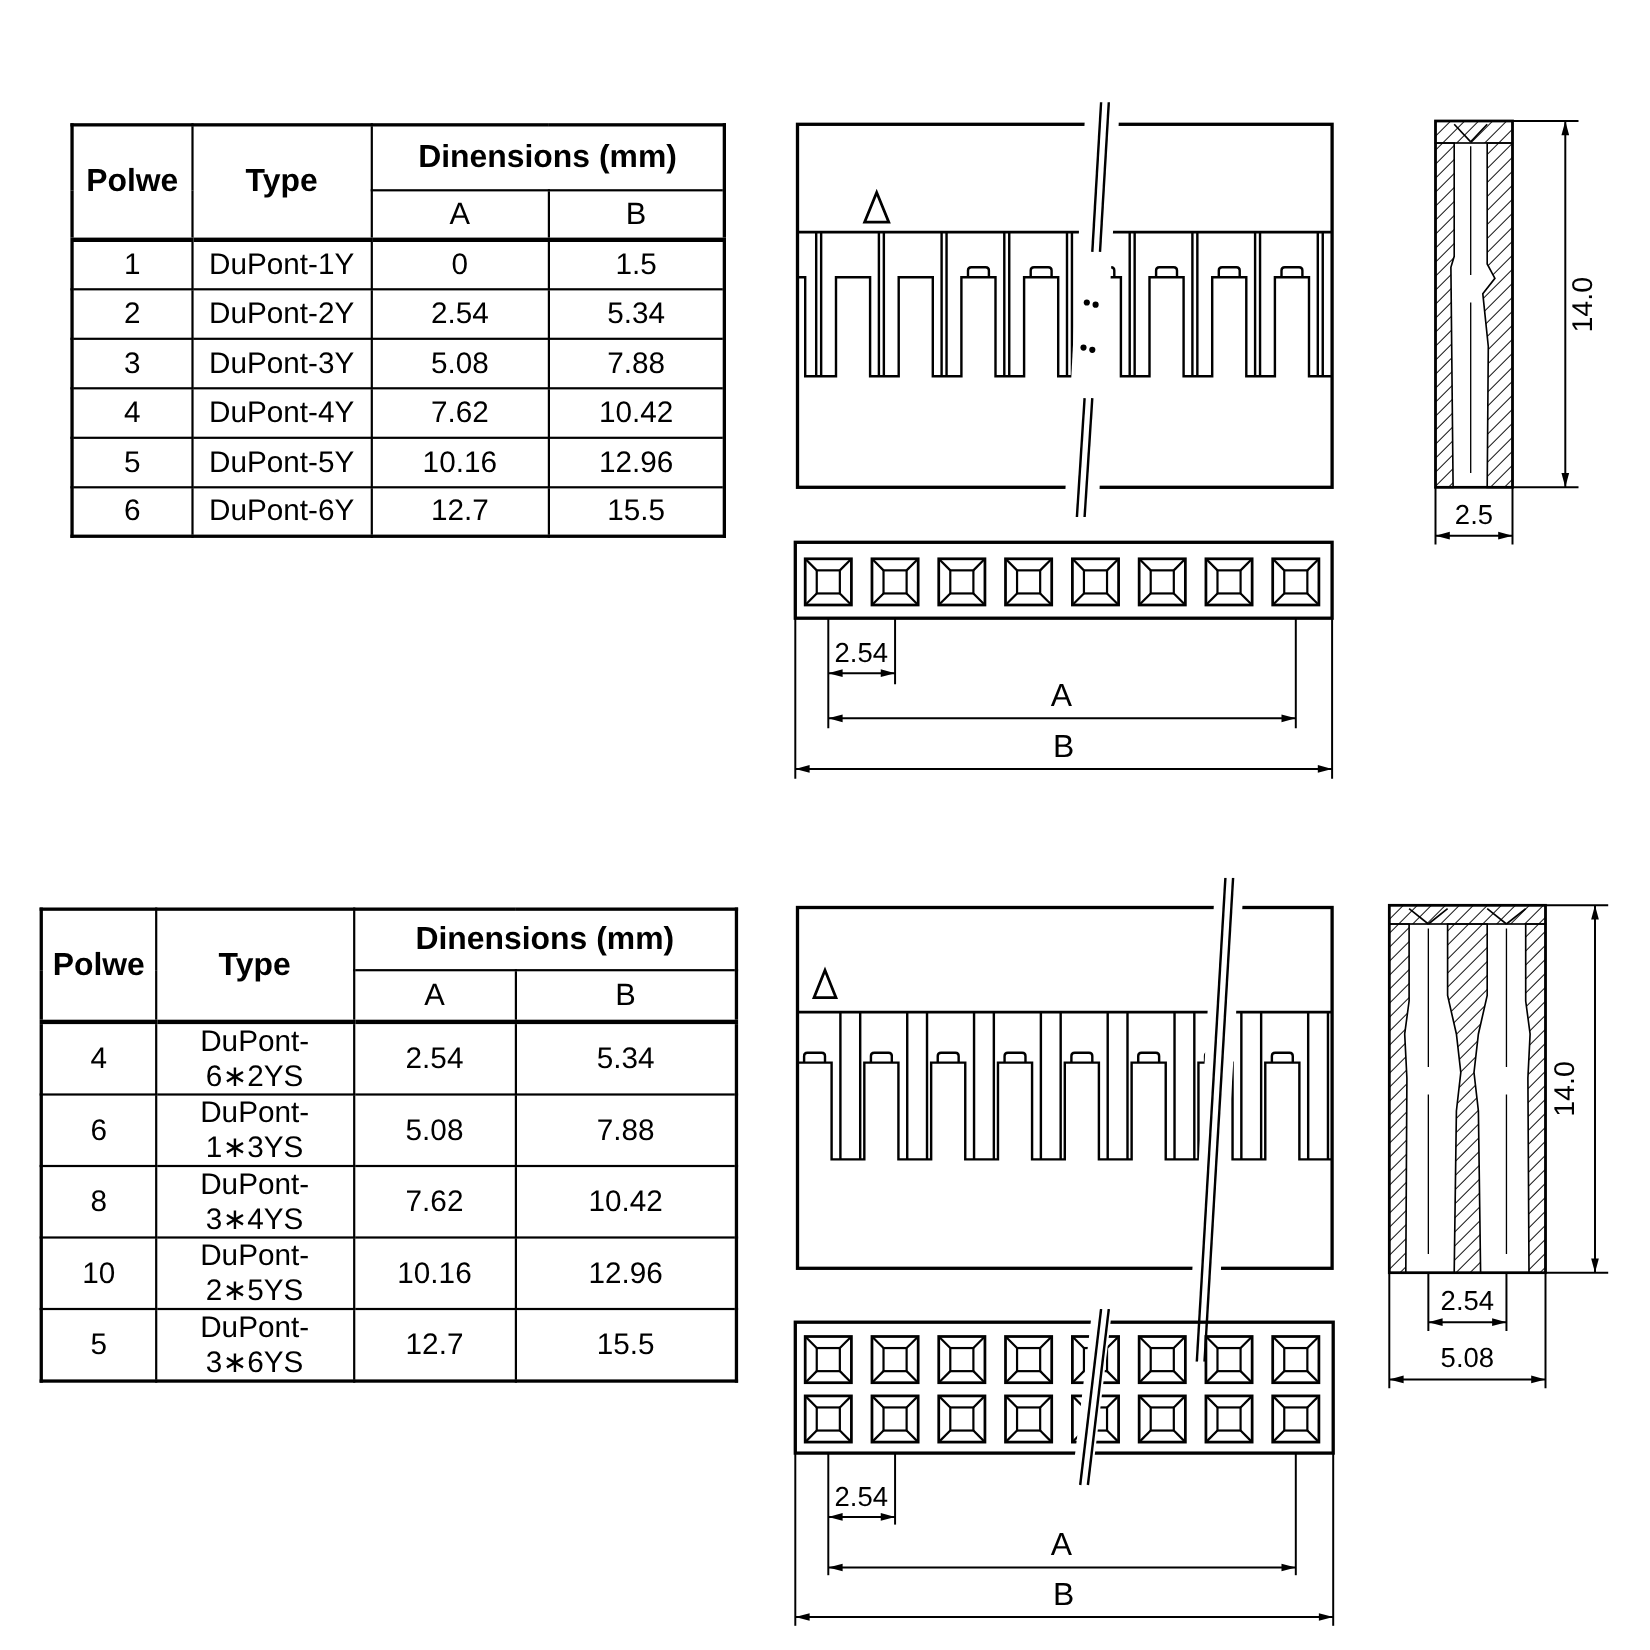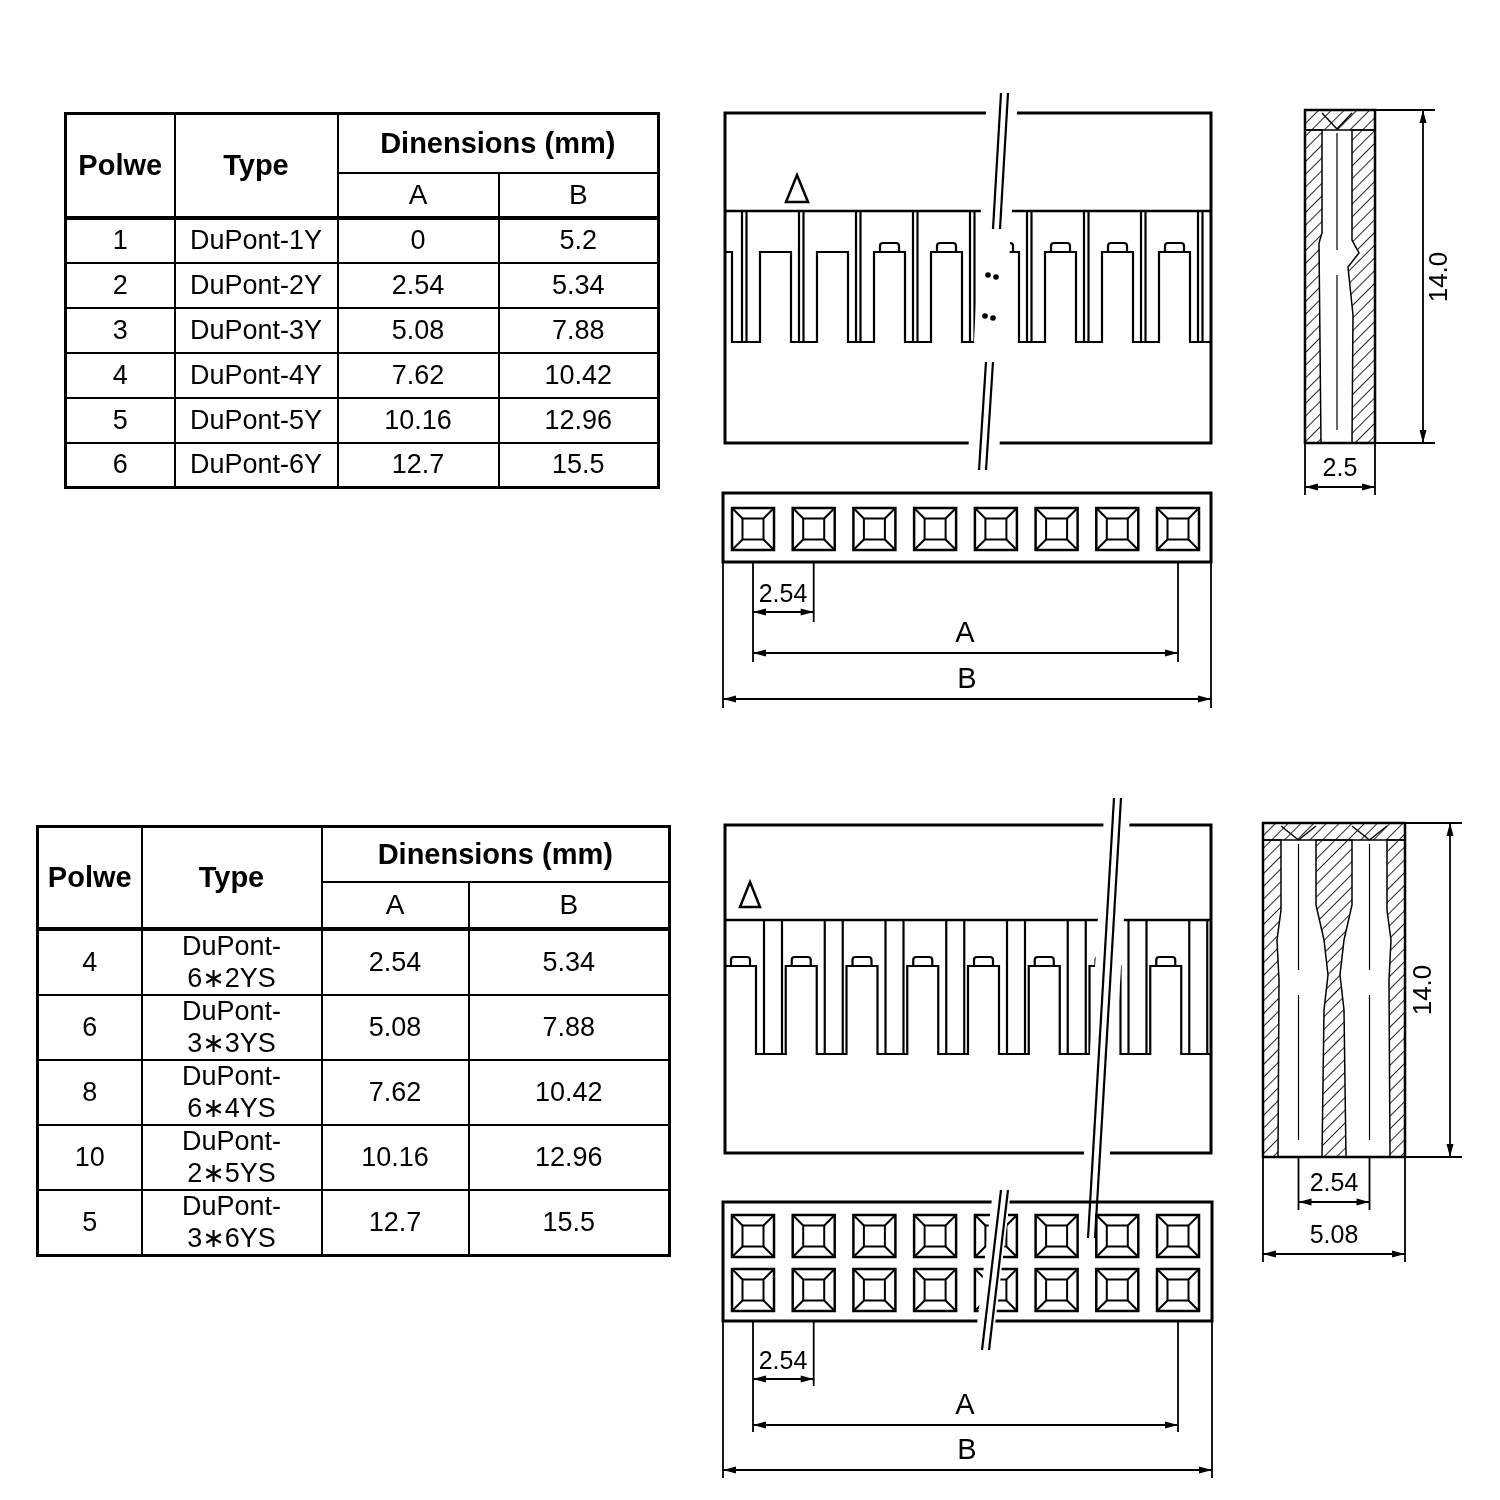--- a/index.html
+++ b/index.html
@@ -41,21 +41,21 @@
       <tr style="height:45px">
         <th class="sub hdr-sep">A</th>
         <th class="sub hdr-sep">B</th>
       </tr>
     </thead>
     <tbody>
       <tr class="rh">
           <td>1</td>
           <td>DuPont-1Y</td>
           <td>0</td>
-          <td>5.2</td>
+          <td>1.5</td>
         </tr>
       <tr class="rh">
           <td>2</td>
           <td>DuPont-2Y</td>
           <td>2.54</td>
           <td>5.34</td>
         </tr>
       <tr class="rh">
           <td>3</td>
           <td>DuPont-3Y</td>
@@ -103,27 +103,27 @@
     </thead>
     <tbody>
       <tr class="rh">
           <td>4</td>
           <td>DuPont-6∗2YS</td>
           <td>2.54</td>
           <td>5.34</td>
         </tr>
       <tr class="rh">
           <td>6</td>
-          <td>DuPont-3∗3YS</td>
+          <td>DuPont-1∗3YS</td>
           <td>5.08</td>
           <td>7.88</td>
         </tr>
       <tr class="rh">
           <td>8</td>
-          <td>DuPont-6∗4YS</td>
+          <td>DuPont-3∗4YS</td>
           <td>7.62</td>
           <td>10.42</td>
         </tr>
       <tr class="rh">
           <td>10</td>
           <td>DuPont-2∗5YS</td>
           <td>10.16</td>
           <td>12.96</td>
         </tr>
       <tr class="rh">

